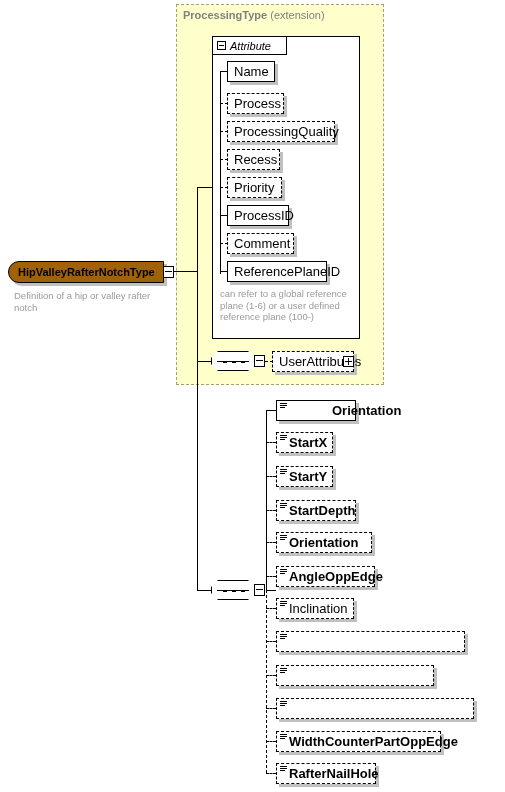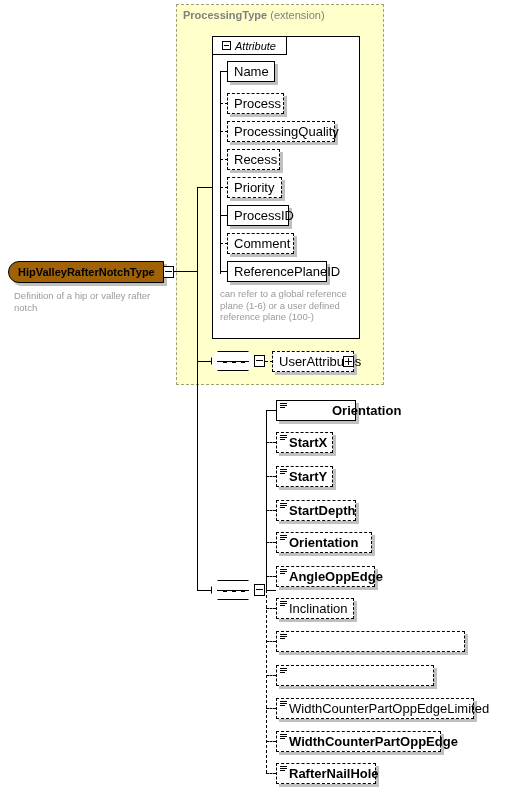--- a/index.html
+++ b/index.html
@@ -11,21 +11,21 @@
              background:#ffffcc;border:1px dashed #a0a080;box-sizing:border-box;}
   #ext-title{position:absolute;left:183px;top:9px;font-size:11px;font-weight:bold;
              color:#808080;white-space:nowrap;}
   #ext-title .ext-kind{font-weight:normal;}
 
   
   #attr-box{position:absolute;left:212px;top:36px;width:148px;height:303px;
             background:#ffffff;border:1px solid #000000;box-sizing:border-box;}
   #attr-tab{position:absolute;left:212px;top:36px;width:75px;height:19px;
             background:#ffffff;border:1px solid #000000;box-sizing:border-box;
-            display:flex;align-items:center;gap:4px;padding-left:9px;}
+            display:flex;align-items:center;gap:4px;padding-left:4px;}
   #attr-tab .label{font-size:11px;font-style:italic;color:#000;}
 
   .toggle{width:9px;height:9px;border:1px solid #000;background:#fff;
           position:relative;flex:0 0 auto;box-sizing:border-box;}
   .toggle::before{content:"";position:absolute;left:1px;right:1px;top:3px;
                   height:1px;background:#000;}
 
   
   .node{position:absolute;box-sizing:border-box;background:#ffffff;
         border:1px solid #000;height:21px;display:flex;align-items:center;
@@ -270,21 +270,20 @@
       <i></i>
       <i></i>
     </span>
 </div>
 <div class="node el opt" style="left:276px;top:698px;width:198px;">
   <span class="elicon">
       <i></i>
       <i></i>
       <i></i>
     </span>
-  <span class="txt">WidthCounterPartOppEdgeLimited</span>
 </div>
 <div class="node el opt bold" style="left:276px;top:731px;width:165px;">
   <span class="elicon">
       <i></i>
       <i></i>
       <i></i>
     </span>
   <span class="txt">WidthCounterPartOppEdge</span>
 </div>
 <div class="node el opt bold" style="left:276px;top:763px;width:100px;">

